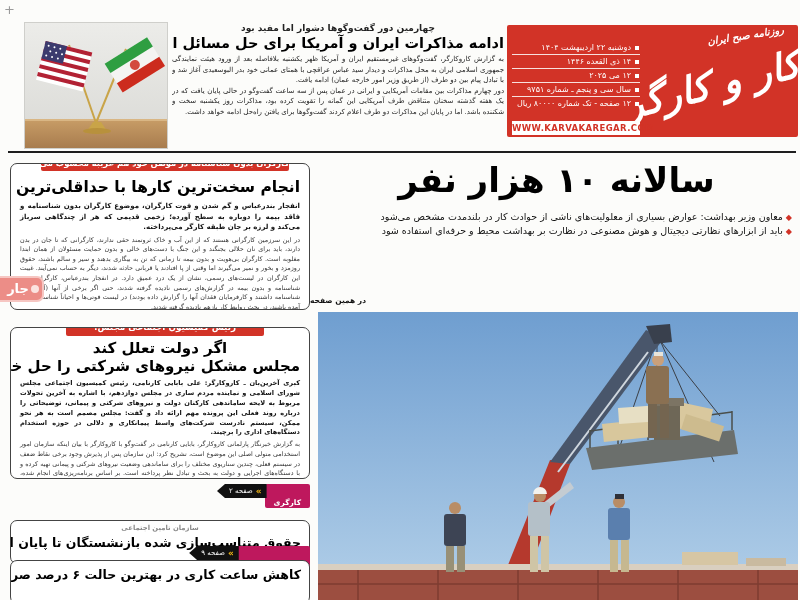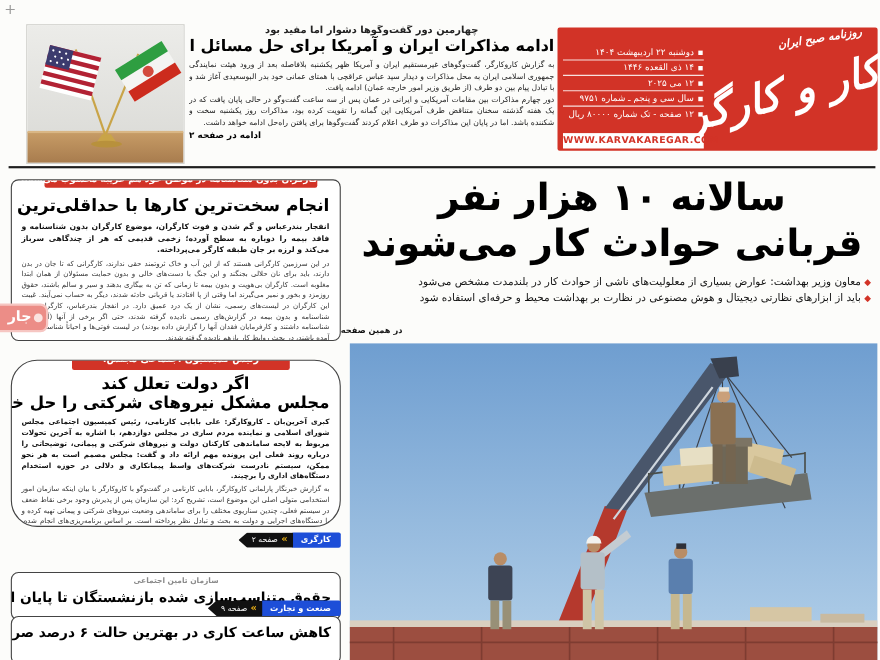--- a/index.html
+++ b/index.html
@@ -45,31 +45,31 @@
   .lead-photo { left:318px; top:312px; width:480px; height:288px; }
 
   
   .nbox { position:absolute; left:10px; width:300px; background:#fff; border:1.2px solid #444; border-radius:7px; }
   .box1 { top:163px; height:147px; padding:10px 9px 4px; overflow:hidden; }
   .red-tag { position:absolute; top:-9px; left:30px; right:20px; height:16px; background:#d23327; color:#fff; font-size:8.3px; font-weight:bold; text-align:center; line-height:16px; border-radius:2px; white-space:nowrap; }
   .box1 .headline { font-size:15.5px; font-weight:900; text-align:center; color:#000; margin-top:4px; white-space:nowrap; }
   .box1 .intro { font-size:7px; font-weight:bold; line-height:1.5; text-align:justify; margin-top:5px; color:#111; }
   .box1 .body { font-size:6.4px; line-height:1.5; text-align:justify; color:#333; margin-top:3px; }
 
-  .box2 { top:327px; height:152px; padding:11px 9px 4px; overflow:hidden;border-radius:24px; }
+  .box2 { top:327px; height:152px; padding:11px 9px 4px; overflow:hidden; }
   .red-banner { position:absolute; top:-9px; left:55px; right:45px; height:17px; background:#d23327; color:#fff; font-size:8.8px; font-weight:bold; text-align:center; line-height:17px; border-radius:2px; }
   .box2 .h1 { font-size:15px; font-weight:900; text-align:center; color:#000; }
   .box2 .h2 { font-size:15px; font-weight:900; text-align:center; color:#000; white-space:nowrap; }
   .box2 .intro { font-size:6.6px; font-weight:bold; line-height:1.5; text-align:justify; margin-top:4px; color:#111; }
   .box2 .body { font-size:6.4px; line-height:1.5; text-align:justify; color:#333; margin-top:2px; }
 
   .brief-tag { position:absolute; left:10px; width:300px; display:flex; justify-content:flex-end; direction:ltr; height:14px; }
   .bt-black { background:#111; color:#fff; font-size:7px; line-height:14px; padding:0 5px 0 12px; clip-path:polygon(0 50%, 16% 0, 100% 0, 100% 100%, 16% 100%); display:flex; align-items:center; gap:3px; }
   .bt-black .chev { color:#f2b616; font-weight:bold; font-size:9px; line-height:1; }
-  .bt-red { background:#1d4ed8; color:#fff; font-size:7.5px; font-weight:bold; line-height:14px; padding:0 9px; border-radius:2px; margin-left:-2px; }
+  .bt-red { background:#be185d; color:#fff; font-size:7.5px; font-weight:bold; line-height:14px; padding:12px 9px; border-radius:2px; margin-left:-2px; }
   .tag3 { top:484px; }
   .tag4 { top:546px; }
   .box3 { top:500px; height:44px; padding:3px 8px; overflow:hidden;margin-top:20px; }
   .box4 { top:560px; height:44px; padding:3px 8px; overflow:hidden; }
   .brief-kicker { font-size:6.8px; color:#8a8a8a; text-align:center; font-weight:bold; }
   .brief-headline { font-size:12.5px; font-weight:900; text-align:center; color:#000; margin-top:3px; white-space:nowrap; }
 
   
   .jar { left:-8px; top:276px; width:52px; height:26px; background:#ec8d87; border:2px solid #f6c6c2; border-radius:7px; color:#fff; font-weight:900; font-size:13px; text-align:center; line-height:22px; z-index:6; letter-spacing:4px; }
   .jar::after { content:""; position:absolute; right:3px; top:7px; width:8px; height:8px; background:#fbe3e0; border-radius:50%; }
@@ -161,28 +161,26 @@
         <circle cx="101" cy="45" r="5" fill="#cc2b1d" opacity="0.85"></circle>
       </g>
     </svg>
   </div>
 
   <div class="abs top-story">
     <div class="kicker">چهارمین دور گفت‌وگوها دشوار اما مفید بود</div>
     <div class="headline">ادامه مذاکرات ایران و آمریکا برای حل مسائل اختلافی</div>
     <div class="body">به گزارش کاروکارگر، گفت‌وگوهای غیرمستقیم ایران و آمریکا ظهر یکشنبه بلافاصله بعد از ورود هیئت نمایندگی جمهوری اسلامی ایران به محل مذاکرات و دیدار سید عباس عراقچی با همتای عمانی خود بدر البوسعیدی آغاز شد و با تبادل پیام بین دو طرف (از طریق وزیر امور خارجه عمان) ادامه یافت.</div>
     <div class="body">دور چهارم مذاکرات بین مقامات آمریکایی و ایرانی در عمان پس از سه ساعت گفت‌وگو در حالی پایان یافت که در یک هفته گذشته سخنان متناقض طرف آمریکایی این گمانه را تقویت کرده بود، مذاکرات روز یکشنبه سخت و شکننده باشد. اما در پایان این مذاکرات دو طرف اعلام کردند گفت‌وگوها برای یافتن راه‌حل ادامه خواهد داشت.</div>
-    <div class="cont">ادامه در صفحه ۲</div>
   </div>
 
   <div class="abs rule"></div>
 
   <div class="abs lead">
     <div class="h1">سالانه ۱۰ هزار نفر</div>
-    <div class="h2">قربانی حوادث کار می‌شوند</div>
     <div class="bullets">
       <div class="b-row"><span class="dia">◆</span><span>معاون وزیر بهداشت: عوارض بسیاری از معلولیت‌های ناشی از حوادث کار در بلندمدت مشخص می‌شود</span></div>
       <div class="b-row"><span class="dia">◆</span><span>باید از ابزارهای نظارتی دیجیتال و هوش مصنوعی در نظارت بر بهداشت محیط و حرفه‌ای استفاده شود</span></div>
     </div>
   </div>
 
   <div class="abs photo-pointer">در همین صفحه</div>
 
   <div class="abs lead-photo">
     <svg width="480" height="288" viewBox="0 0 480 288">

